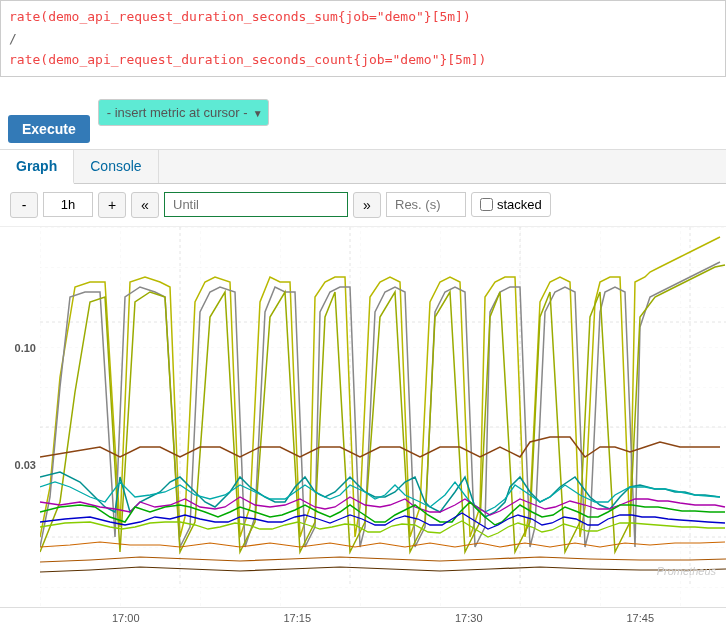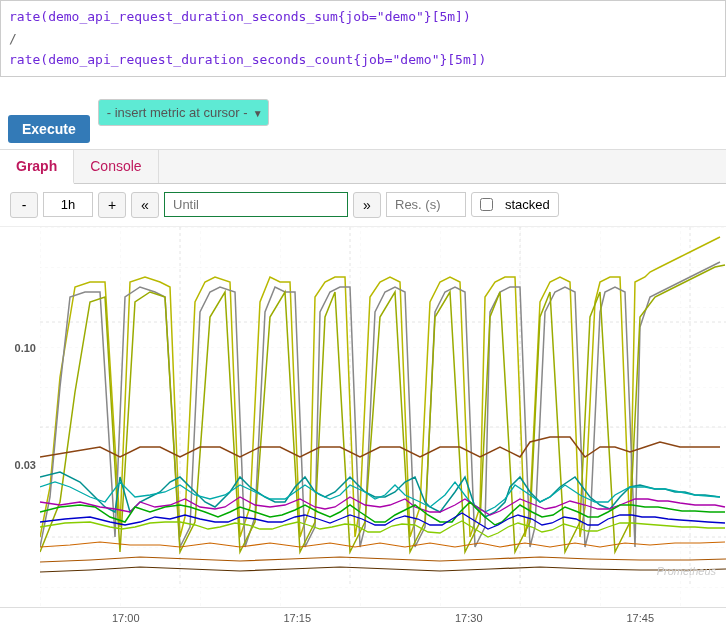--- a/index.html
+++ b/index.html
@@ -9,21 +9,21 @@
       border: 1px solid #ccc;
       padding: 6px 8px;
       background: #fff;
       min-height: 70px;
       font-family: monospace;
       font-size: 13px;
       line-height: 1.5;
       color: #333;
       position: relative;
     }
-    .query-line { color: #6d28d9; }
+    .query-line { color: #ef4444; }
     .query-divider { color: #666; padding: 2px 0; }
 
     #toolbar {
       display: flex;
       align-items: center;
       padding: 6px 8px;
       gap: 8px;
       background: #fff;
       border-bottom: 1px solid #ddd;
     }
@@ -70,21 +70,21 @@
 
     #tabs {
       display: flex;
       border-bottom: 1px solid #ccc;
       background: #f5f5f5;
     }
     .tab {
       padding: 8px 16px;
       cursor: pointer;
       font-size: 14px;
-      color: #be185d;
+      color: #0369a1;
       border-right: 1px solid #ddd;
     }
     .tab.active {
       background: #fff;
       border-bottom: 2px solid #fff;
       margin-bottom: -1px;
       font-weight: bold;
     }
     .tab:first-child { border-left: none; }
 
@@ -122,21 +122,21 @@
     #res-input {
       border: 1px solid #ccc;
       padding: 4px 8px;
       font-size: 13px;
       width: 80px;
       color: #14532d;
     }
     #stacked-check {
       display: flex;
       align-items: center;
-      gap: 12px;
+      gap: 4px;
       border: 1px solid #ccc;
       padding: 4px 8px;
       border-radius: 3px;
       cursor: pointer;
     }
     #stacked-check input { margin: 0; }
 
     #graph-area {
       position: relative;
       background: #fff;

